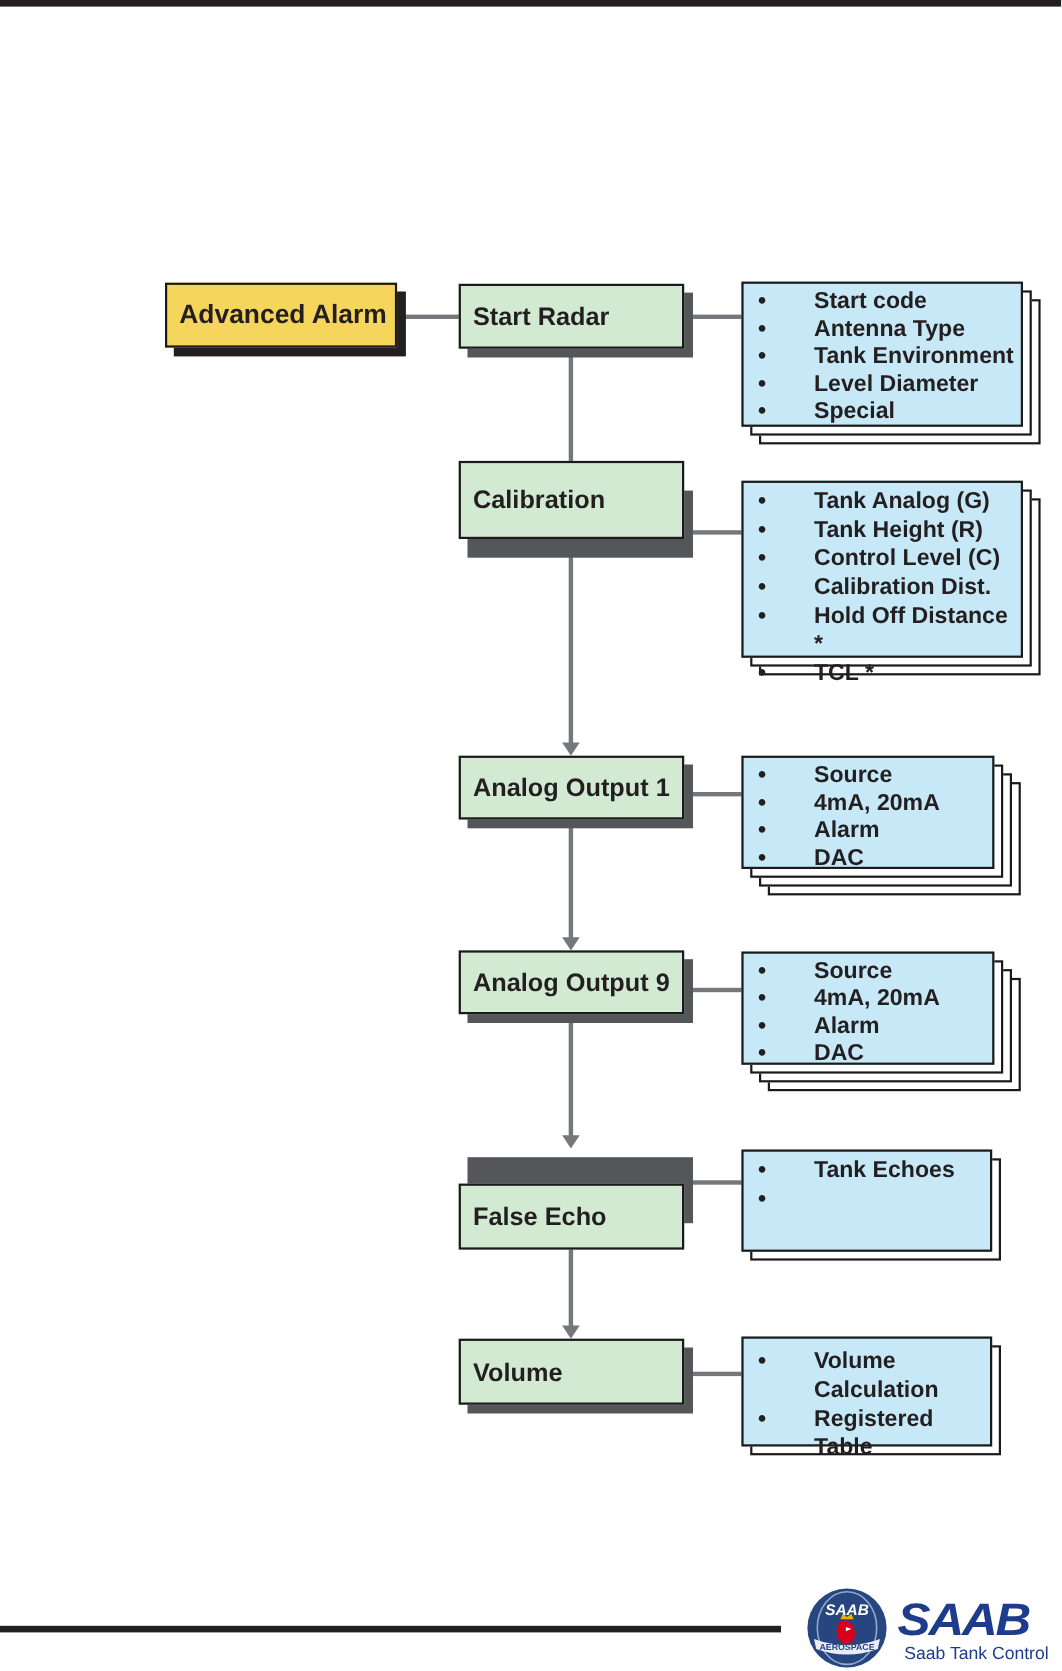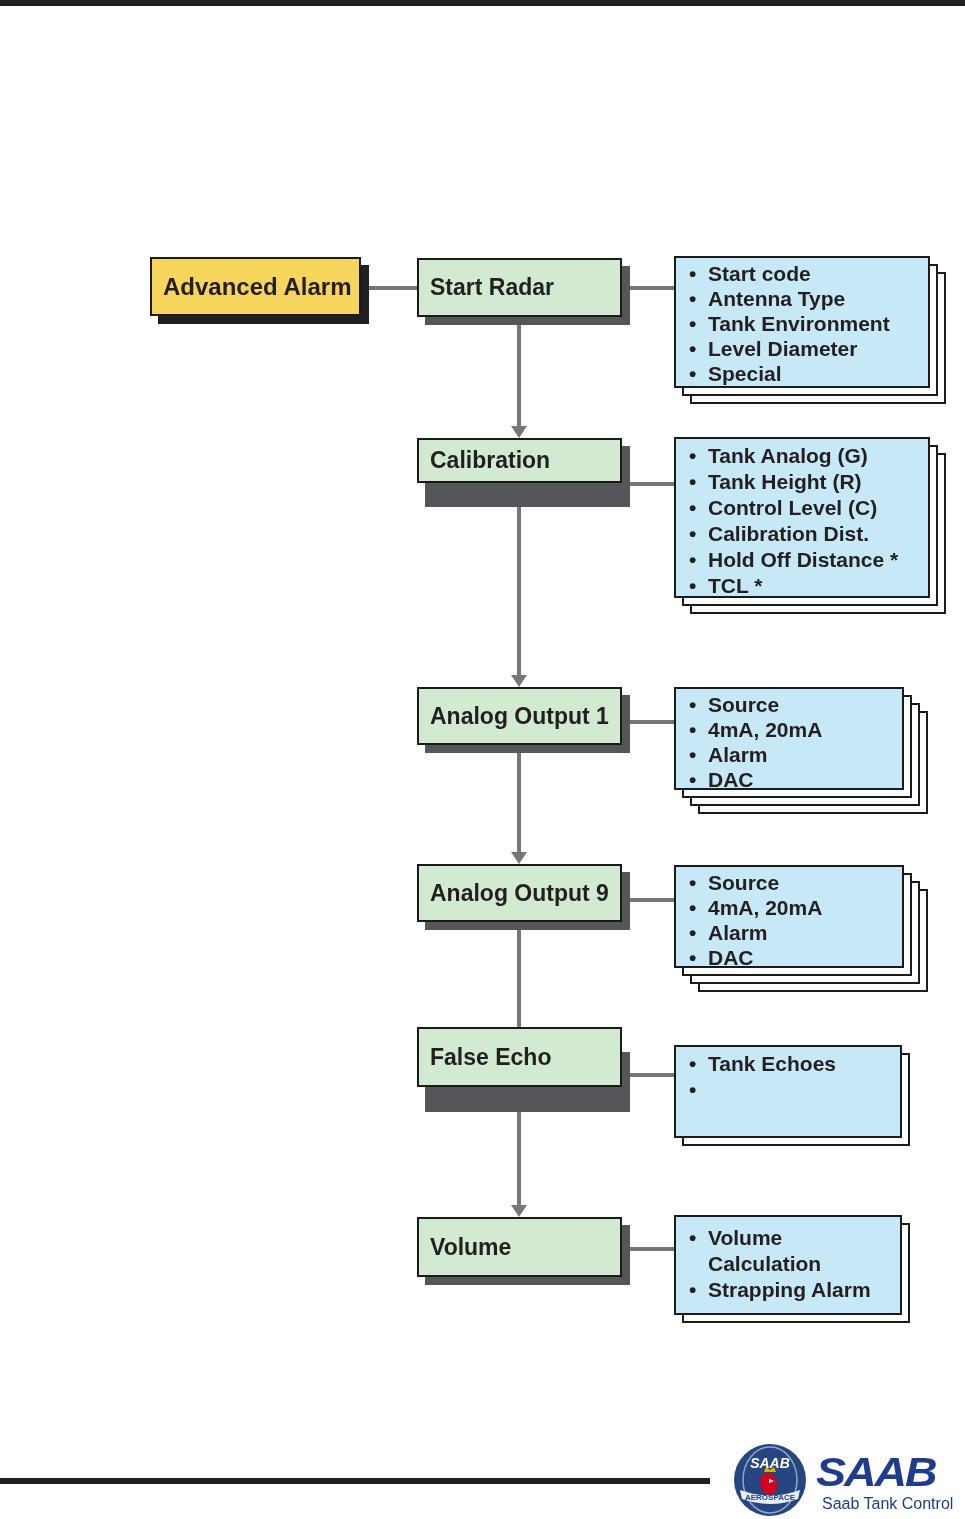--- a/index.html
+++ b/index.html
@@ -28,21 +28,21 @@
 
   
   .card-layer{position:absolute;box-sizing:border-box;background:#ffffff;border:2px solid #1a1a1a;}
   .card{
     position:absolute;left:674px;box-sizing:border-box;background:#c7e8f6;
     border:2px solid #1a1a1a;z-index:3;font-weight:bold;font-size:21px;
   }
   .card-inner{padding-left:13px;padding-right:6px;}
   .bullet{display:flex;align-items:flex-start;}
   .bullet .dot{flex:none;width:19px;}
-  .bullet .txt{white-space:pre-line;}
+  .bullet .txt{white-space:pre-line;margin-left:32px;}
 
   
   .conn-h{position:absolute;height:4px;background:#76777a;z-index:1;}
   .conn-v{position:absolute;width:4px;background:#76777a;z-index:1;}
   .arrow{
     position:absolute;width:0;height:0;z-index:1;
     border-left:8px solid transparent;border-right:8px solid transparent;
     border-top:12px solid #76777a;
   }
 
@@ -126,21 +126,21 @@
             <span class="dot">•</span>
             <span class="txt">Hold Off Distance *</span>
           </div>
           <div class="bullet" style="line-height: 26px;">
             <span class="dot">•</span>
             <span class="txt">TCL *</span>
           </div>
         </div>
       </div>
       <div class="menu-shadow" style="left: 425px; top: 446px; height: 61px;"></div>
-      <div class="menu-box" style="top: 438px; height: 45px;">
+      <div class="menu-box" style="top: 419px; height: 71px;">
         <span>Calibration</span>
       </div>
       <div class="conn-v" style="left: 517px; top: 499px; height: 177px;"></div>
       <div class="arrow" style="left: 511px; top: 675px;"></div>
       <div class="card-layer" style="left: 698px; top: 711px; width: 230px; height: 103px; z-index: 0;"></div>
       <div class="card-layer" style="left: 690px; top: 703px; width: 230px; height: 103px; z-index: 0;"></div>
       <div class="card-layer" style="left: 682px; top: 695px; width: 230px; height: 103px; z-index: 1;"></div>
       <div class="conn-h" style="left: 620px; top: 720px; width: 56px;"></div>
       <div class="card" style="top: 687px; width: 230px; height: 103px;">
         <div class="card-inner" style="padding-top: 3px;">
@@ -205,37 +205,37 @@
           <div class="bullet" style="line-height: 26px;">
             <span class="dot">•</span>
             <span class="txt">Tank Echoes</span>
           </div>
           <div class="bullet" style="line-height: 26px;">
             <span class="dot">•</span>
           </div>
         </div>
       </div>
       <div class="menu-shadow" style="left: 425px; top: 1052px; height: 60px;"></div>
-      <div class="menu-box" style="top: 1027px; height: 60px;">
+      <div class="menu-box" style="top: 1076px; height: 60px;">
         <span>False Echo</span>
       </div>
       <div class="conn-v" style="left: 517px; top: 1104px; height: 102px;"></div>
       <div class="arrow" style="left: 511px; top: 1205px;"></div>
       <div class="card-layer" style="left: 682px; top: 1223px; width: 228px; height: 100px; z-index: 1;"></div>
       <div class="conn-h" style="left: 620px; top: 1247px; width: 56px;"></div>
       <div class="card" style="top: 1215px; width: 228px; height: 100px;">
         <div class="card-inner" style="padding-top: 8px;">
           <div class="bullet" style="line-height: 26px;">
             <span class="dot">•</span>
             <span class="txt">Volume
 Calculation</span>
           </div>
           <div class="bullet" style="line-height: 26px;">
             <span class="dot">•</span>
-            <span class="txt">Strapping Alarm</span>
+            <span class="txt">Registered Table</span>
           </div>
         </div>
       </div>
       <div class="menu-shadow" style="left: 425px; top: 1225px; height: 60px;"></div>
       <div class="menu-box" style="top: 1217px; height: 60px;">
         <span>Volume</span>
       </div>
     </div>
 
   <div class="footer-rule"></div>

